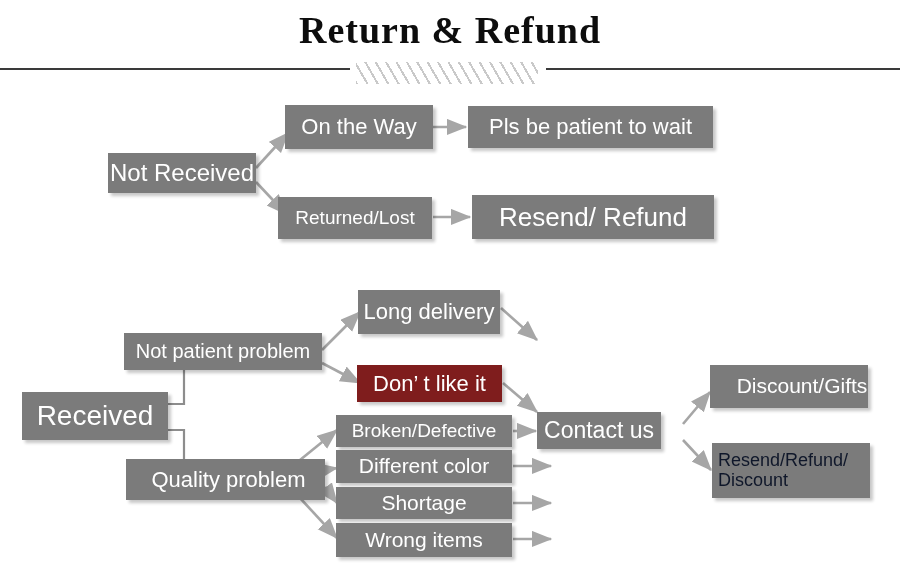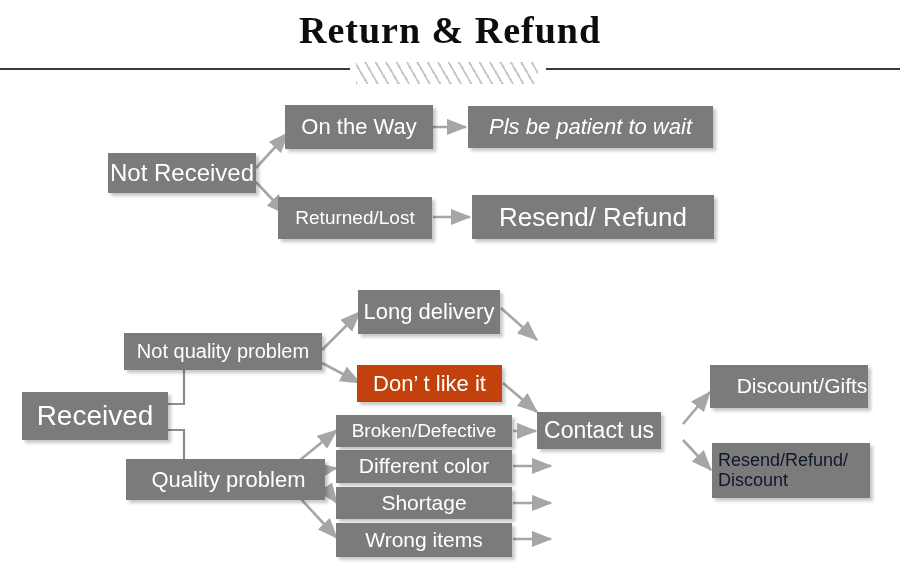--- a/index.html
+++ b/index.html
@@ -134,28 +134,28 @@
     </g>
     <g stroke="#8d8d8d" stroke-width="2.2" fill="none">
 
       <path d="M168,404 L184,404 L184,370"></path>
       <path d="M168,430 L184,430 L184,462"></path>
     </g>
   </svg>
 
   <div class="node" style="left: 108px; top: 153px; width: 148px; height: 40px; font-size: 24px; background: rgb(123, 123, 123); color: rgb(255, 255, 255);">Not Received</div>
   <div class="node" style="left: 285px; top: 105px; width: 148px; height: 44px; font-size: 22px; background: rgb(123, 123, 123); color: rgb(255, 255, 255);">On the Way</div>
-  <div class="node" style="left: 468px; top: 106px; width: 245px; height: 42px; font-size: 22px; background: rgb(123, 123, 123); color: rgb(255, 255, 255); font-style: italic;">Pls be patient to wait</div>
+  <div class="node" style="left: 468px; top: 106px; width: 245px; height: 42px; font-size: 22px; background: rgb(123, 123, 123); color: rgb(255, 255, 255);">Pls be patient to wait</div>
   <div class="node" style="left: 278px; top: 197px; width: 154px; height: 42px; font-size: 19px; background: rgb(123, 123, 123); color: rgb(255, 255, 255);">Returned/Lost</div>
   <div class="node" style="left: 472px; top: 195px; width: 242px; height: 44px; font-size: 26px; background: rgb(123, 123, 123); color: rgb(255, 255, 255);">Resend/ Refund</div>
   <div class="node" style="left: 22px; top: 392px; width: 146px; height: 48px; font-size: 28px; background: rgb(123, 123, 123); color: rgb(255, 255, 255);">Received</div>
-  <div class="node" style="left: 124px; top: 333px; width: 198px; height: 37px; font-size: 20px; background: rgb(123, 123, 123); color: rgb(255, 255, 255);">Not quality problem</div>
+  <div class="node" style="left: 124px; top: 333px; width: 198px; height: 37px; font-size: 20px; background: rgb(123, 123, 123); color: rgb(255, 255, 255);">Not patient problem</div>
   <div class="node" style="left: 126px; top: 459px; width: 199px; height: 41px; font-size: 22px; background: rgb(123, 123, 123); color: rgb(255, 255, 255); padding-left: 12px;">Quality problem</div>
   <div class="node" style="left: 358px; top: 290px; width: 142px; height: 44px; font-size: 22px; background: rgb(123, 123, 123); color: rgb(255, 255, 255);">Long delivery</div>
-  <div class="node" style="left: 357px; top: 365px; width: 145px; height: 37px; font-size: 22px; background: #c2410c; color: rgb(255, 255, 255);">Don’ t like it</div>
+  <div class="node" style="left: 357px; top: 365px; width: 145px; height: 37px; font-size: 22px; background: #7f1d1d; color: rgb(255, 255, 255);">Don’ t like it</div>
   <div class="node" style="left: 336px; top: 415px; width: 176px; height: 32px; font-size: 19px; background: rgb(123, 123, 123); color: rgb(255, 255, 255);">Broken/Defective</div>
   <div class="node" style="left: 336px; top: 450px; width: 176px; height: 33px; font-size: 21px; background: rgb(123, 123, 123); color: rgb(255, 255, 255);">Different color</div>
   <div class="node" style="left: 336px; top: 487px; width: 176px; height: 32px; font-size: 21px; background: rgb(123, 123, 123); color: rgb(255, 255, 255);">Shortage</div>
   <div class="node" style="left: 336px; top: 523px; width: 176px; height: 34px; font-size: 21px; background: rgb(123, 123, 123); color: rgb(255, 255, 255);">Wrong items</div>
   <div class="node" style="left: 537px; top: 412px; width: 124px; height: 37px; font-size: 23px; background: rgb(123, 123, 123); color: rgb(255, 255, 255);">Contact us</div>
   <div class="node" style="left: 710px; top: 365px; width: 158px; height: 43px; font-size: 21px; background: rgb(123, 123, 123); color: rgb(255, 255, 255); padding-left: 32px;">Discount/Gifts</div>
   <div class="node align-left" style="left: 712px; top: 443px; width: 158px; height: 55px; font-size: 18px; background: rgb(123, 123, 123); color: #0f172a;">Resend/Refund/
 Discount</div>
 
 </div>

